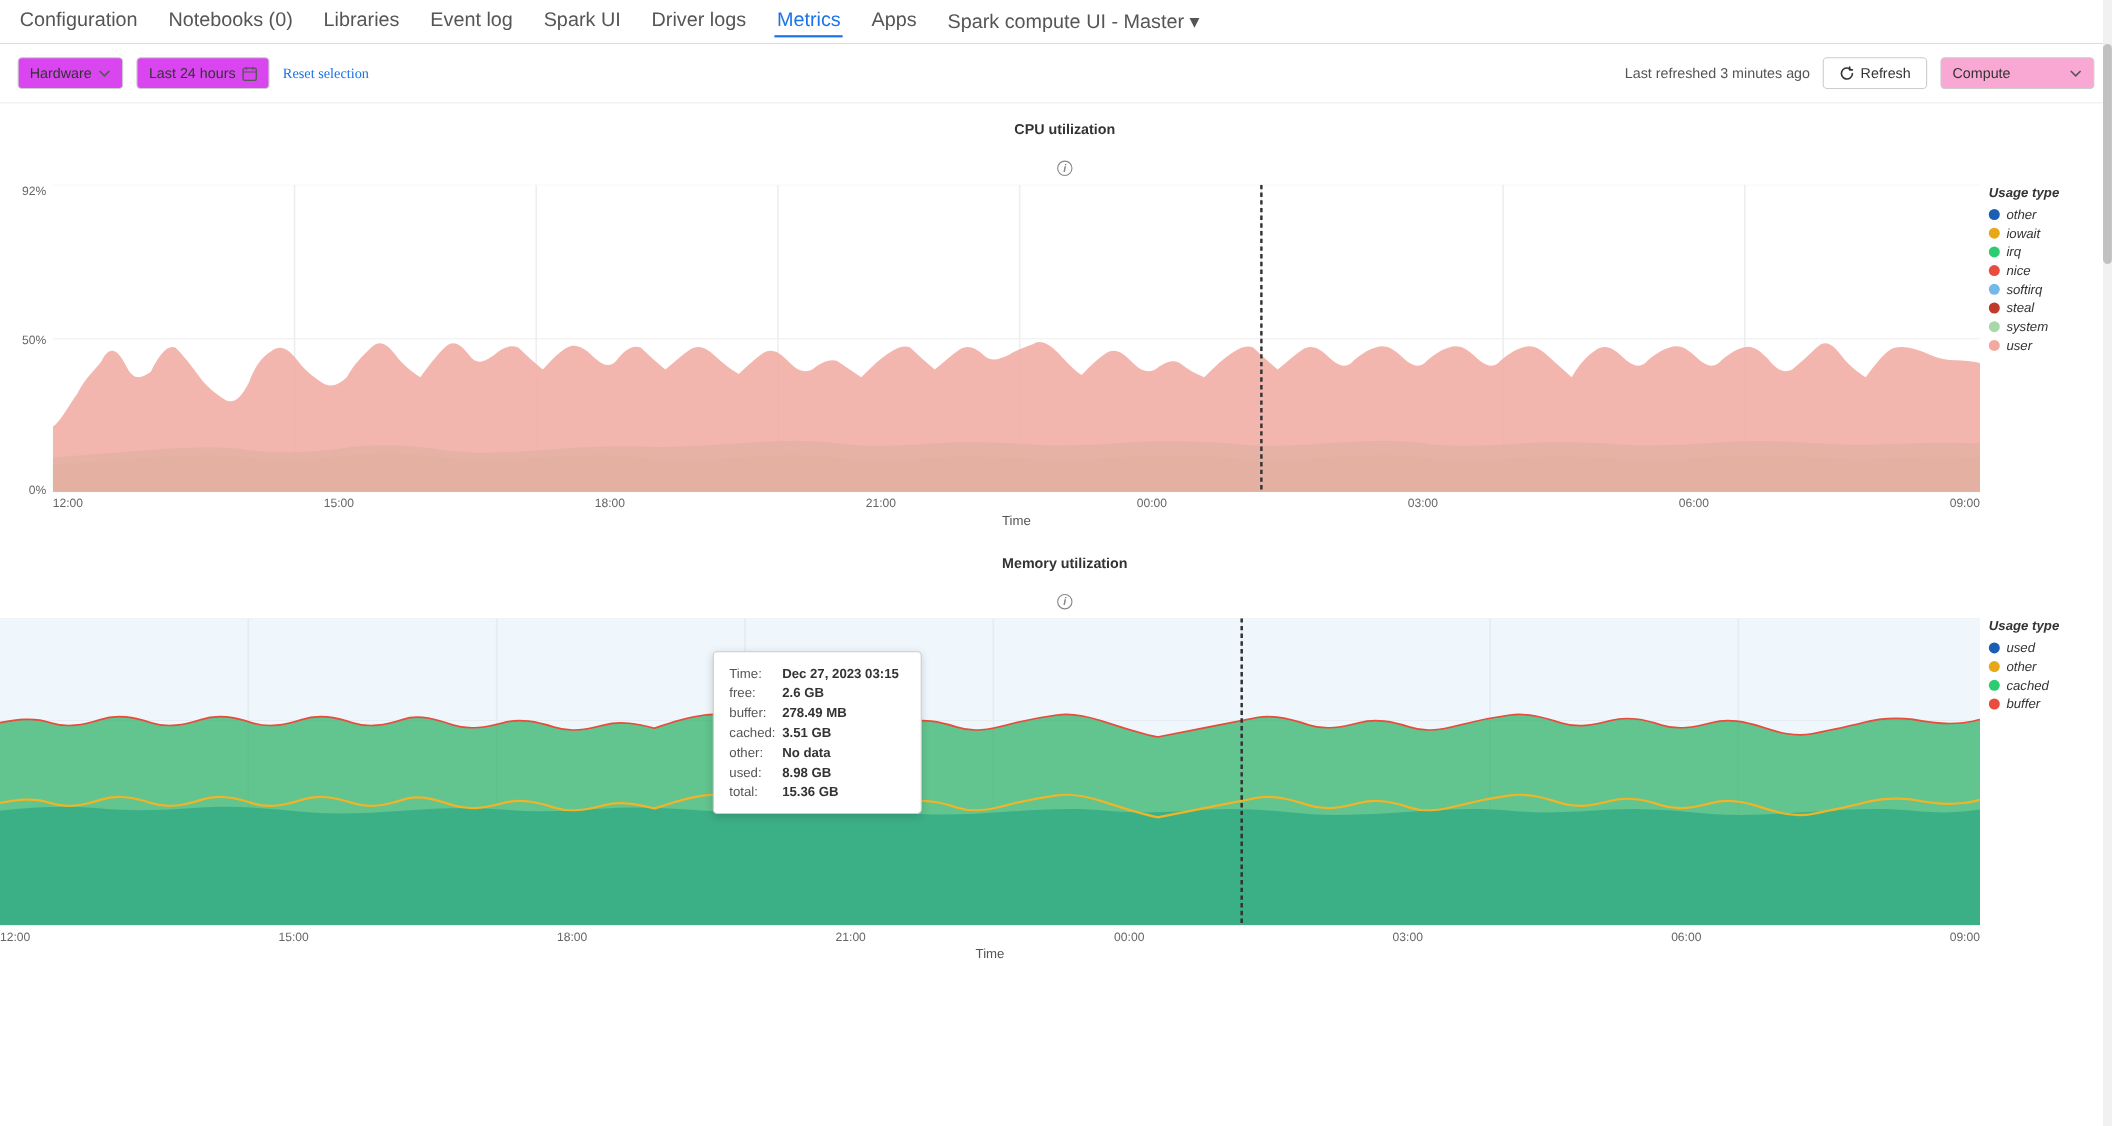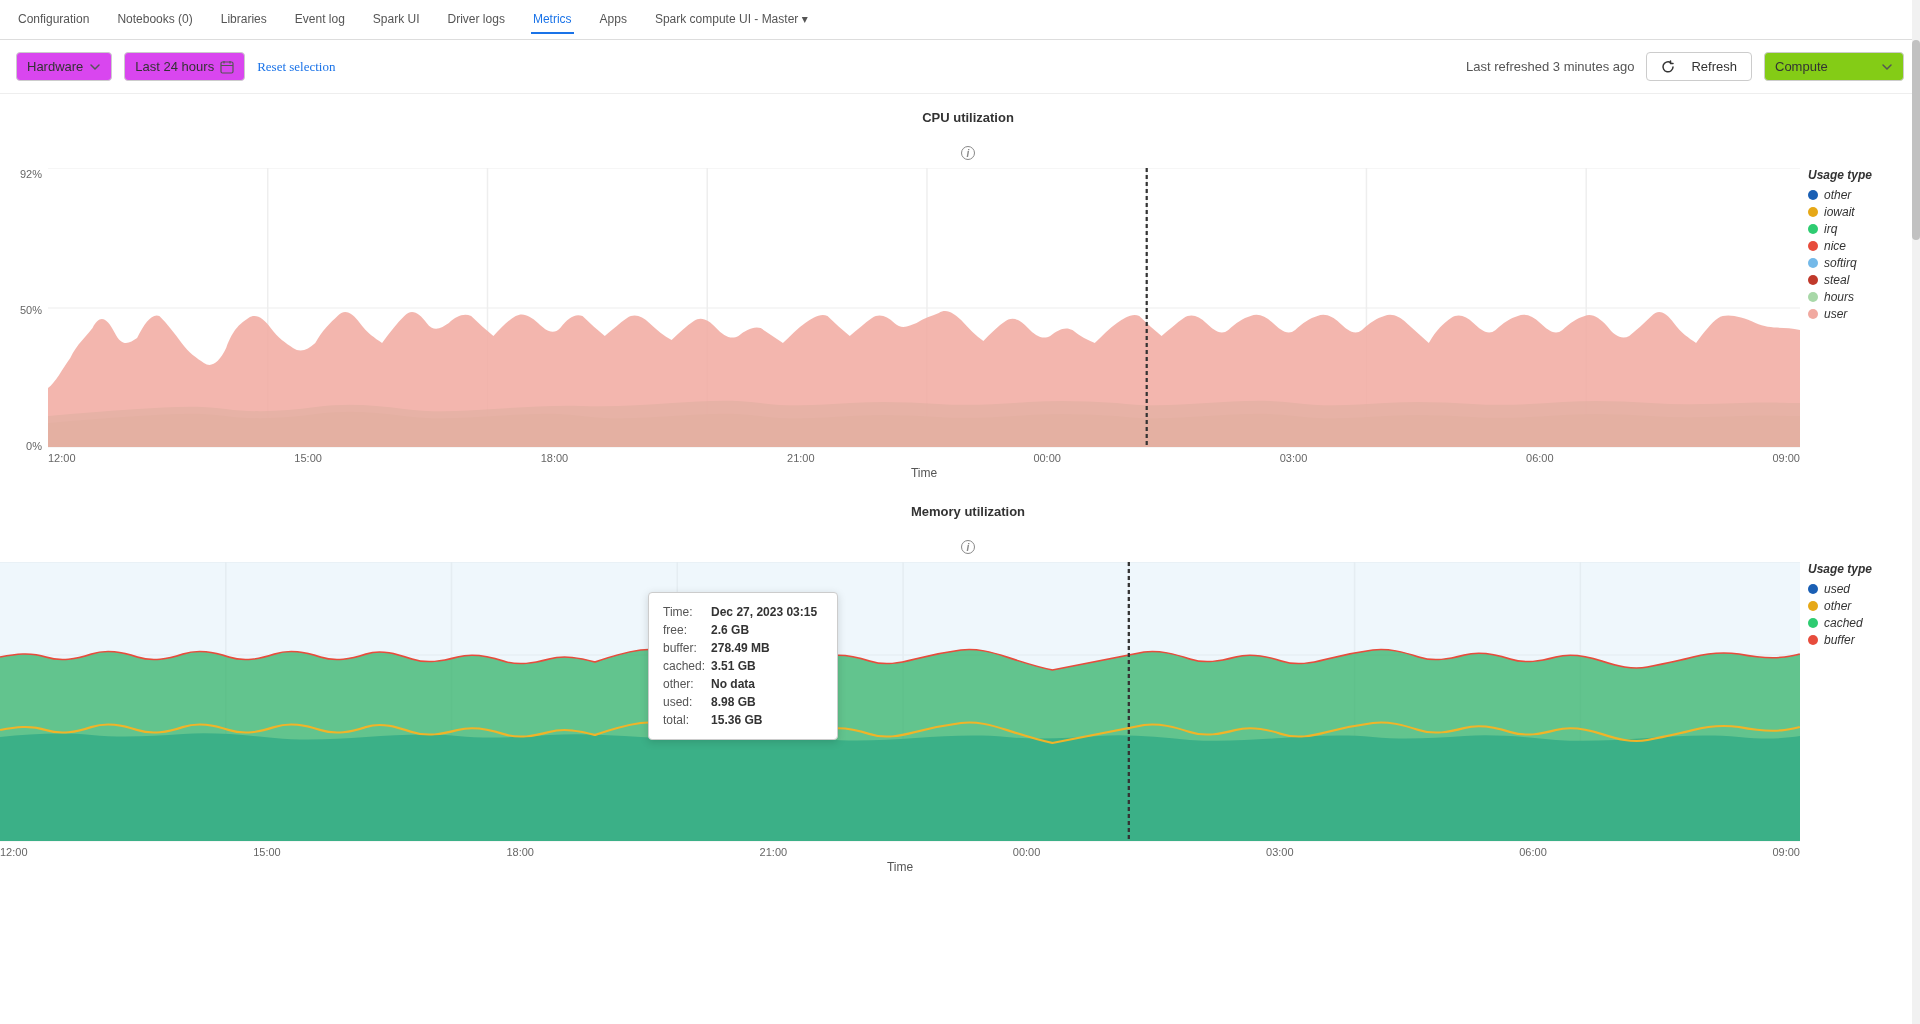--- a/index.html
+++ b/index.html
@@ -4,47 +4,47 @@
   <style>
     * { box-sizing: border-box; margin: 0; padding: 0; }
     body { font-family: -apple-system, BlinkMacSystemFont, 'Segoe UI', sans-serif; font-size: 13px; background: #fff; color: #333; }
 
     
     .nav-bar {
       display: flex; align-items: center; border-bottom: 1px solid #ddd;
       padding: 0 16px; height: 40px; gap: 24px;
     }
     .nav-item {
-      font-size: 12px; color: #555; cursor: pointer; padding: 0 2px; height: 28px;
+      font-size: 18px; color: #555; cursor: pointer; padding: 0 2px; height: 28px;
       display: flex; align-items: center; border-bottom: 2px solid transparent;
       white-space: nowrap;
     }
     .nav-item.active { color: #1a73e8; border-bottom-color: #1a73e8; font-weight: 500; }
 
     
     .toolbar {
       display: flex; align-items: center; padding: 12px 16px; gap: 12px;
       border-bottom: 1px solid #eee;
     }
     .select-box {
       display: flex; align-items: center; border: 1px solid #ccc; border-radius: 4px;
       padding: 6px 10px; cursor: pointer; background: #d946ef; gap: 6px;
       font-size: 13px; color: #333;
     }
     .select-box svg { flex-shrink: 0; }
     .reset-link { color: #1a73e8; cursor: pointer; font-size: 13px; text-decoration: none; font-family: Liberation Serif, serif; }
     .spacer { flex: 1; }
     .last-refresh { font-size: 13px; color: #555; }
     .refresh-btn {
-      display: flex; align-items: center; gap: 16px; border: 1px solid #ccc; border-radius: 4px;
+      display: flex; align-items: center; gap: 5px; border: 1px solid #ccc; border-radius: 4px;
       padding: 6px 14px; cursor: pointer; background: #fff; font-size: 13px; color: #333;
     }
     .compute-select {
       display: flex; align-items: center; border: 1px solid #ccc; border-radius: 4px;
-      padding: 6px 10px; cursor: pointer; background: #84cc16; gap: 6px;
+      padding: 6px 10px; cursor: pointer; background: #f9a8d4; gap: 6px;
       font-size: 13px; color: #333; min-width: 140px; justify-content: space-between;
     }
 
     
     .charts-area { padding: 16px 0 0 0; }
     .chart-section { margin-bottom: 24px; }
     .chart-title {
       font-size: 13px; font-weight: 600; color: #333;
       display: flex; align-items: center; gap: 21px;
       margin-left: 16px; margin-bottom: 8px; flex-direction: column;
@@ -228,21 +228,21 @@
         <div class="legend-item">
           <div class="legend-dot" style="background:#74b9e8"></div>
           <span>softirq</span>
         </div>
         <div class="legend-item">
           <div class="legend-dot" style="background:#c0392b"></div>
           <span>steal</span>
         </div>
         <div class="legend-item">
           <div class="legend-dot" style="background:#a8d8a8"></div>
-          <span>hours</span>
+          <span>system</span>
         </div>
         <div class="legend-item">
           <div class="legend-dot" style="background:#f1a9a0"></div>
           <span>user</span>
         </div>
       </div>
     </div>
   </div>
 
   <div class="chart-section">

